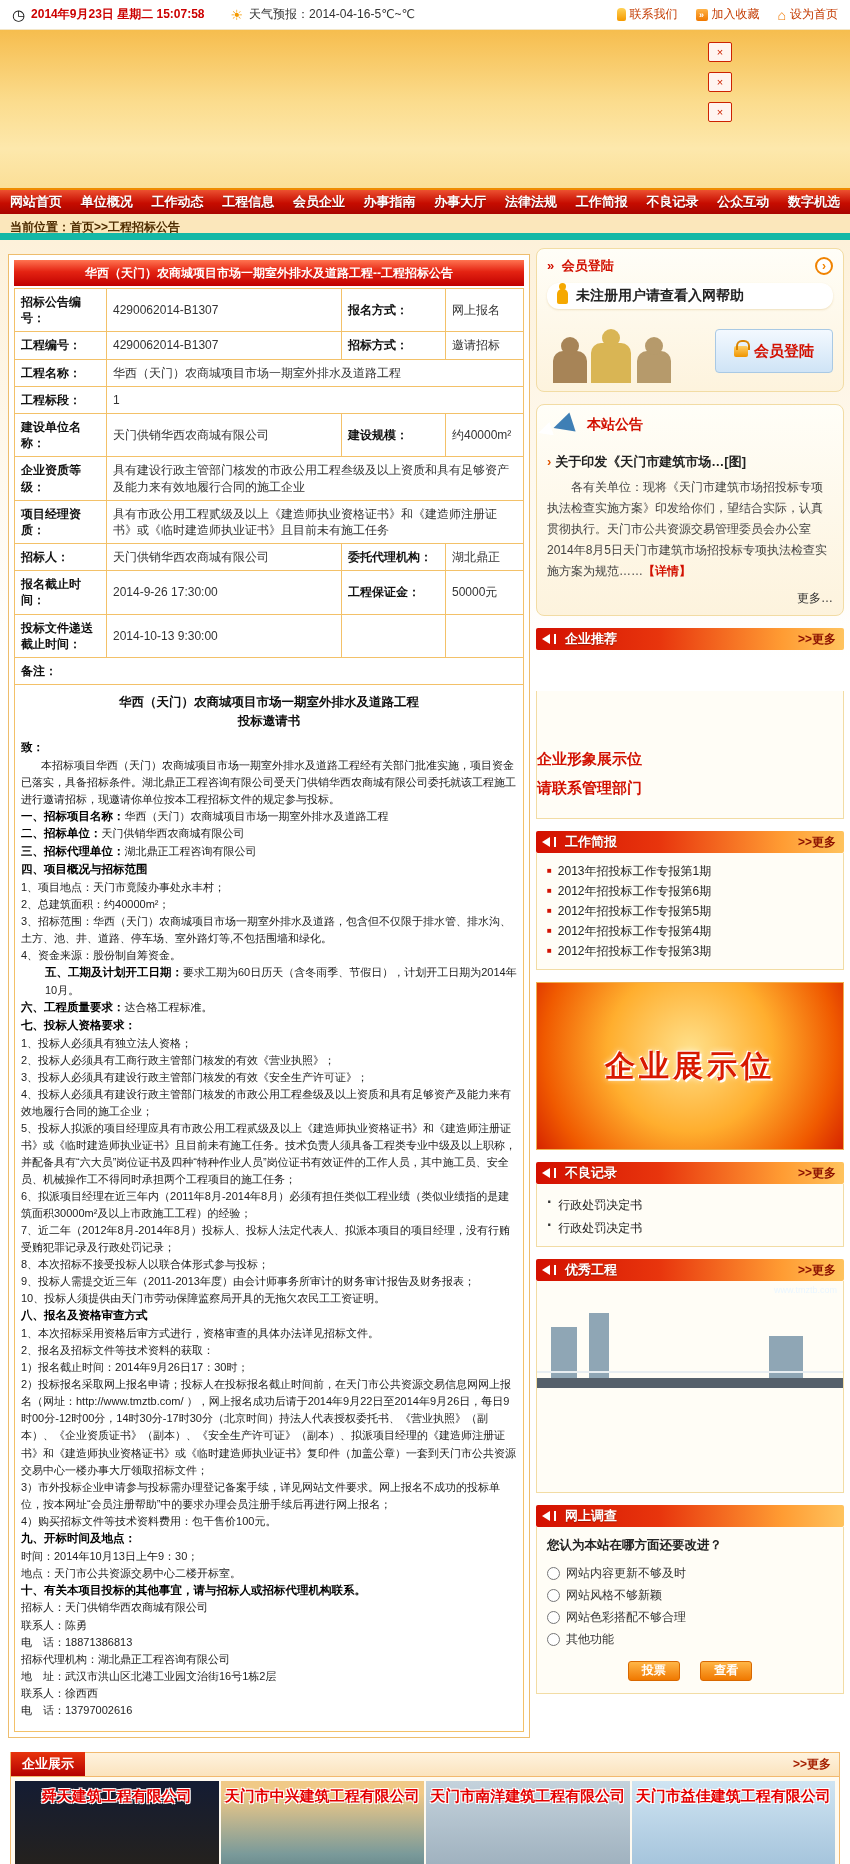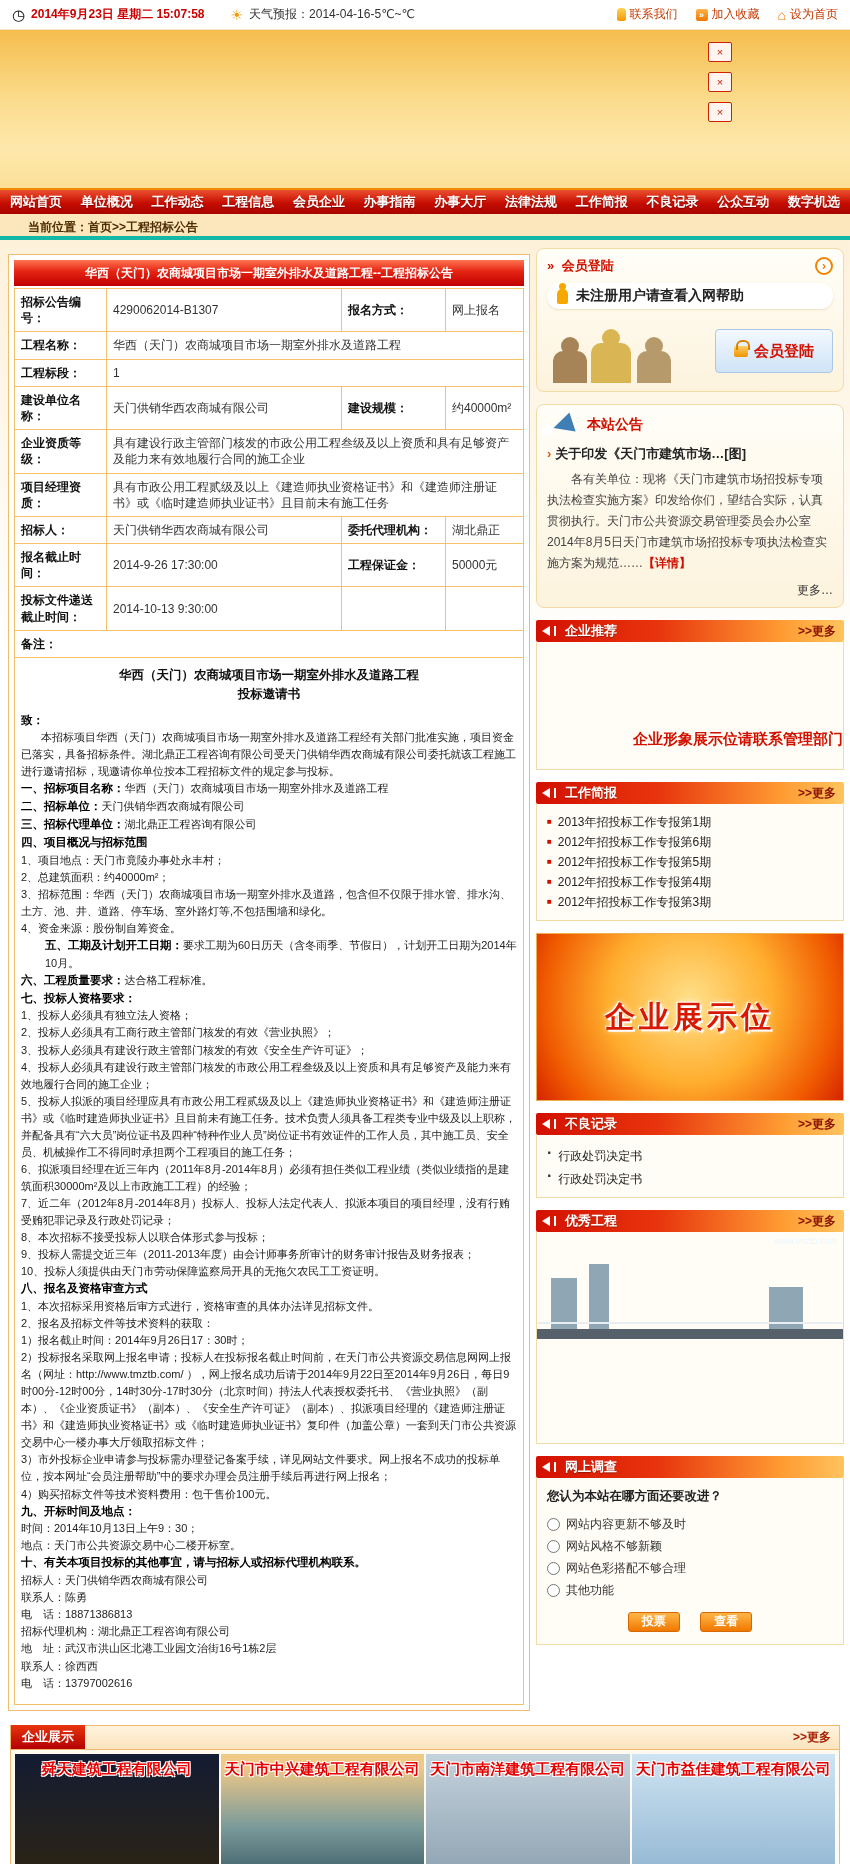--- a/index.html
+++ b/index.html
@@ -22,21 +22,21 @@
   
   .banner { height:160px; background:linear-gradient(#f6bd4e,#fbdc8d 45%,#fde8ac 75%,#fbdf97); border-bottom:2px solid #ef8b00; position:relative; }
   .banner .badge { position:absolute; width:24px; height:20px; border:1px solid #cc2200; background:#fff4f0; border-radius:2px; }
   .banner .badge::after { content:"×"; color:#cc2200; font-size:11px; display:block; text-align:center; line-height:18px; }
 
   
   .nav { height:24px; background:linear-gradient(#ec5030,#c60c00 55%,#a80500); display:flex; align-items:center; justify-content:space-between; padding:0 10px; }
   .nav a { color:#fff; font-weight:bold; font-size:13px; text-decoration:none; white-space:nowrap; text-shadow:0 1px 1px rgba(0,0,0,.35); }
 
   
-  .crumb { height:26px; background:#fbe7bb; font-size:12px; font-weight:bold; color:#4d2c00; line-height:26px; padding-left:28px; border-bottom:4px solid #14b8a6; }
+  .crumb { height:26px; background:#fbe7bb; font-size:12px; font-weight:bold; color:#4d2c00; line-height:26px; padding-left:10px; border-bottom:7px solid #14b8a6; }
 
   
   .content { display:flex; align-items:flex-start; background:linear-gradient(#fdf1da,#ffffff 420px); padding:8px 6px 10px 8px; }
   .leftcol { width:522px; }
   .sidebar { width:308px; margin-left:6px; }
 
   
   .panel-head { height:26px; background:linear-gradient(#e23414,#a50000); border-radius:3px 3px 0 0; position:relative; }
   .panel-tab { position:absolute; left:4px; top:2px; height:24px; padding:0 22px; background:linear-gradient(#ff8f6d,#d41500 60%,#b40000); border-radius:8px 8px 0 0; color:#fff; font-size:13px; font-weight:bold; line-height:24px; }
   .panel-body { border:1px solid #eebd6d; background:#fff; margin-top:6px; padding:5px; }
@@ -71,35 +71,35 @@
   .pfig::before { content:""; position:absolute; left:50%; transform:translateX(-50%); top:-14px; width:18px; height:18px; border-radius:50%; background:inherit; }
   .login-btn { width:118px; height:44px; background:linear-gradient(#f3f9ff,#cfe4f6); border:1px solid #a9c9e4; border-radius:4px; display:flex; align-items:center; justify-content:center; font-size:15px; font-weight:bold; color:#d21000; cursor:pointer; }
   .lock { width:14px; height:11px; background:linear-gradient(#ffcf66,#ef9400); border-radius:2px; position:relative; margin-right:6px; }
   .lock::before { content:""; position:absolute; top:-6px; left:2px; width:10px; height:8px; border:2px solid #d98300; border-bottom:none; border-radius:6px 6px 0 0; }
 
   .megaphone { width:30px; height:24px; position:relative; margin-right:10px; }
   .megaphone .cone { position:absolute; left:6px; top:2px; width:0; height:0; border-top:10px solid transparent; border-bottom:10px solid transparent; border-right:20px solid #3f7fb5; transform:rotate(-18deg); }
   .megaphone .cone::after { content:""; position:absolute; left:-16px; top:-7px; width:0; height:0; border-top:7px solid transparent; border-bottom:7px solid transparent; border-right:14px solid #fff; }
   .notice-head { display:flex; align-items:center; }
   .notice-title { color:#d21000; font-weight:bold; font-size:14px; }
-  .notice-item { font-size:13px; color:#222; margin-top:8px; font-weight:bold; }
+  .notice-item { font-size:13px; color:#222; margin-top:16px; font-weight:bold; }
   .notice-item .arr { color:#e05500; margin-right:4px; }
   .notice-sum { font-size:12px; color:#444; line-height:1.75; margin-top:6px; text-indent:24px; }
   .notice-sum .detail { color:#d21000; font-weight:bold; }
   .notice-more { text-align:right; font-size:12px; color:#333; margin-top:8px; }
 
   .shead { height:22px; background:linear-gradient(90deg,#d31000,#e8350d 40%,#ff9c33 80%,#ffc35e); display:flex; align-items:center; border-radius:2px; padding:0 8px 0 6px; }
   .shead .spk { width:0; height:0; border-top:5px solid transparent; border-bottom:5px solid transparent; border-right:8px solid #fff; margin-right:4px; }
   .shead .spk2 { width:3px; height:10px; border-left:2px solid #fff; margin-right:8px; }
   .shead .t { color:#fff; font-weight:bold; font-size:13px; flex:1; text-shadow:0 1px 1px rgba(0,0,0,.3); }
   .shead .more { color:#8a1000; font-size:12px; font-weight:bold; text-decoration:none; }
   .sblock { margin-bottom:12px; }
   .sblock .body { border:1px solid #f2dca4; border-top:none; background:#fffdf6; }
 
-  .recommend-body { height:128px; display:flex; flex-direction:row; justify-content:flex-end; align-items:flex-end; padding-bottom:16px; }
+  .recommend-body { height:128px; display:flex; flex-direction:column; justify-content:flex-end; align-items:flex-start; padding-bottom:16px;margin-top:41px; }
   .recommend-body div { color:#d21000; font-weight:bold; font-size:15px; line-height:1.9; }
 
   ul.slist { list-style:none; padding:8px 10px; }
   ul.slist li { font-size:12px; color:#222; line-height:20px; }
   ul.slist li::before { content:"■"; color:#d21000; font-size:8px; margin-right:6px; vertical-align:2px; }
   ul.dotlist li::before { content:"·"; font-size:16px; font-weight:bold; color:#333; }
 
   .showcase-banner { height:168px; background:radial-gradient(circle at 50% 40%, #ffe08a, #ffae2e 45%, #f05a00 80%, #d62400); display:flex; align-items:center; justify-content:center; margin-bottom:12px; border:1px solid #f0b050; }
   .showcase-banner span { font-size:30px; font-weight:bold; color:#d81800; text-shadow:2px 2px 0 #fff, -1px -1px 0 #fff, 0 0 6px #fff; letter-spacing:4px; }
 
@@ -182,20 +182,26 @@
     <div class="leftcol">
       <div class="panel-body">
         <div class="notice-banner">华西（天门）农商城项目市场一期室外排水及道路工程--工程招标公告</div>
         <table class="fields">
           <tbody id="fieldrows">
               <tr>
                 <td class="lab">招标公告编号：</td>
                 <td>4290062014-B1307</td>
                 <td class="lab2">报名方式：</td>
                 <td class="val2">网上报名</td>
+              </tr>
+              <tr>
+                <td class="lab">工程编号：</td>
+                <td>4290062014-B1307</td>
+                <td class="lab2">招标方式：</td>
+                <td class="val2">邀请招标</td>
               </tr>
               <tr>
                 <td class="lab">工程名称：</td>
                 <td colspan="3">华西（天门）农商城项目市场一期室外排水及道路工程</td>
               </tr>
               <tr>
                 <td class="lab">工程标段：</td>
                 <td colspan="3">1</td>
               </tr>
               <tr>

